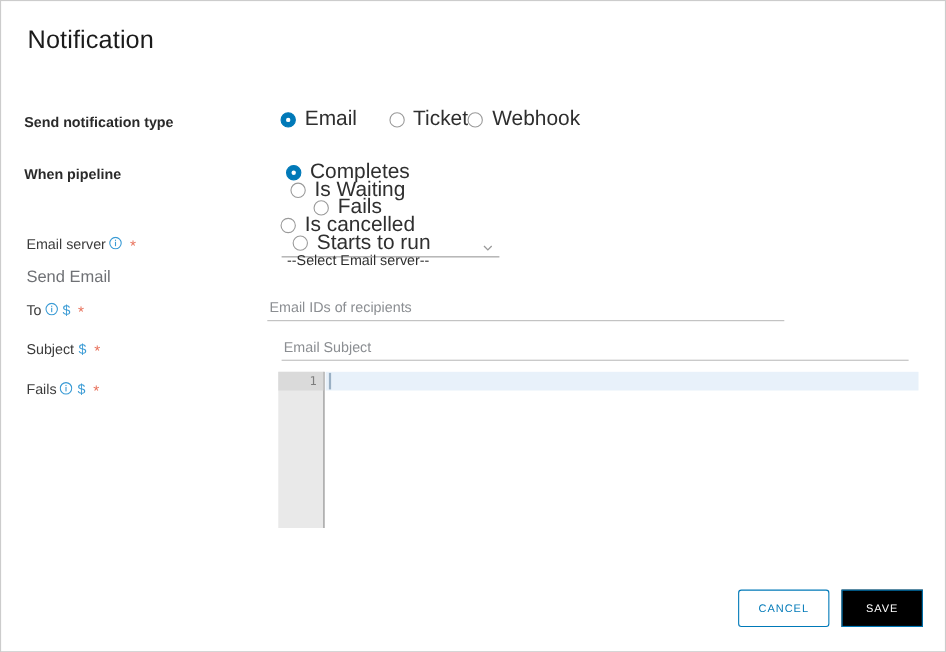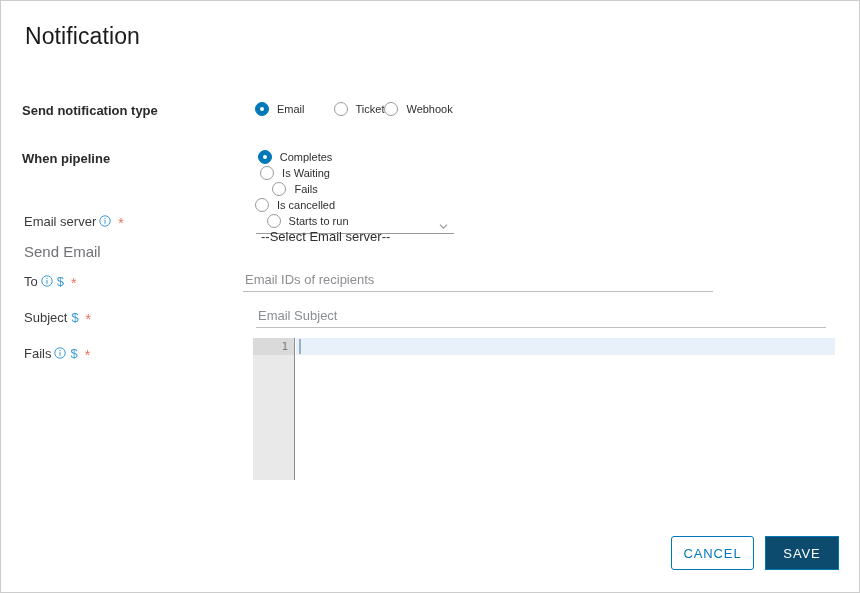--- a/index.html
+++ b/index.html
@@ -84,21 +84,21 @@
     content: "";
     position: absolute;
     left: 4px;
     top: 4px;
     width: 4px;
     height: 4px;
     border-radius: 50%;
     background: #ffffff;
   }
   .radio-text {
-    font-size: 11px;
+    font-size: 19px;
     color: #2f2f2f;
     margin-left: 8px;
     line-height: 16px;
   }
 
   
   .info-icon {
     display: inline-block;
     vertical-align: -1px;
     margin-left: 3px;
@@ -236,21 +236,21 @@
     top: 1px;
     width: 2px;
     height: 15px;
     background: #9ab0c4;
   }
 
   
   .btn {
     position: absolute;
     font-family: "Liberation Sans", sans-serif;
-    font-size: 13px;
+    font-size: 10px;
     letter-spacing: 0.9px;
     cursor: pointer;
     box-sizing: border-box;
     display: flex;
     align-items: center;
     justify-content: center;
     text-transform: none;
   }
   #cancel-btn {
     left: 670px;
@@ -260,21 +260,21 @@
     background: #ffffff;
     border: 1px solid #0079b8;
     border-radius: 3px;
     color: #0079b8;
   }
   #save-btn {
     left: 764px;
     top: 535px;
     width: 74px;
     height: 34px;
-    background: #0c4a6e;
+    background: #000000;
     border: 1px solid #0079b8;
     border-radius: 0;
     color: #ffffff;
   }
 </style>
 </head>
 <body>
 
 <div class="page">
 

